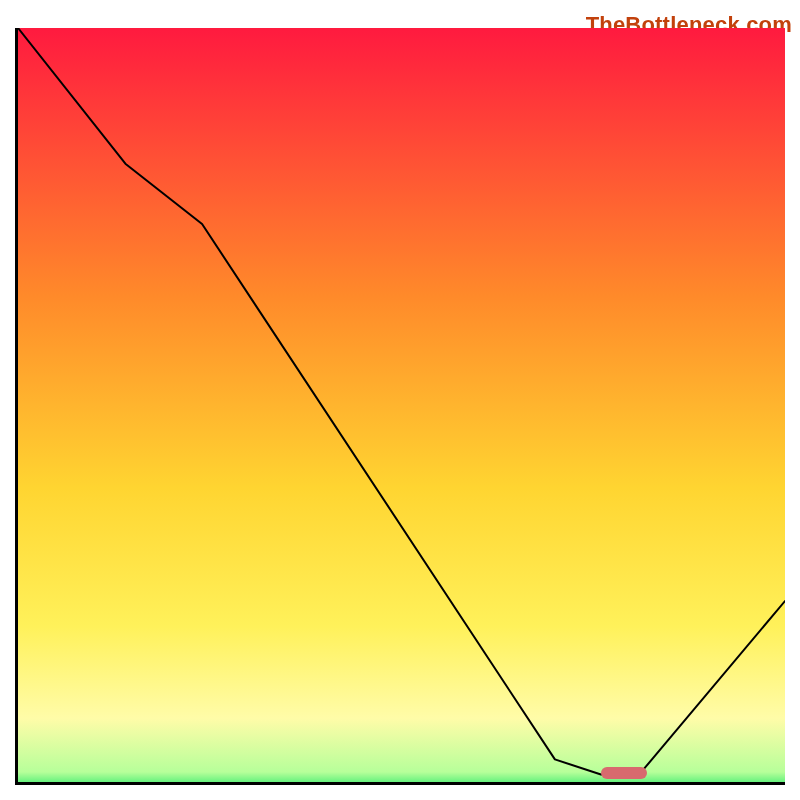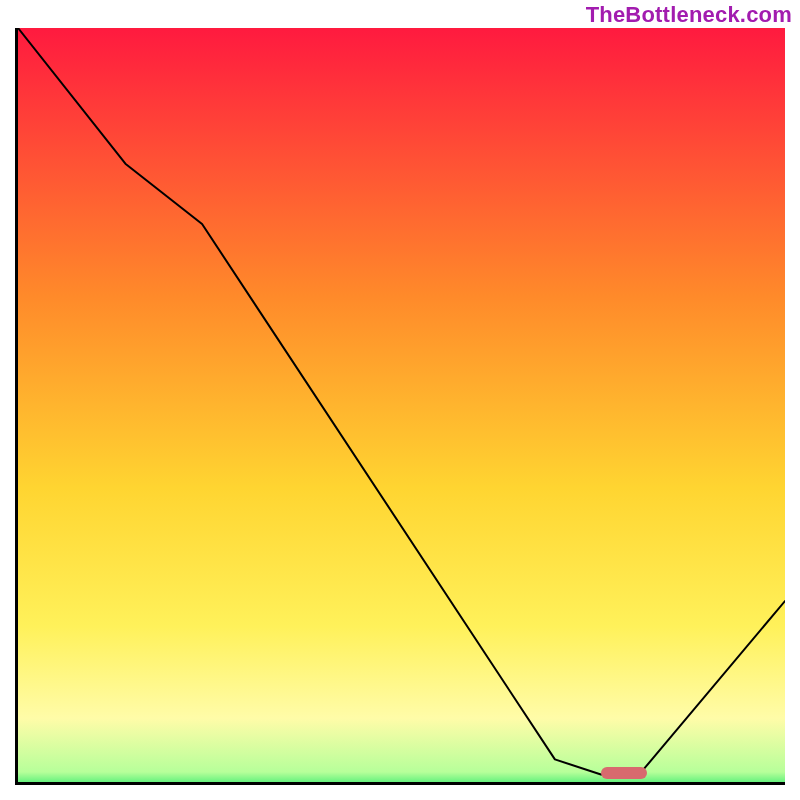--- a/index.html
+++ b/index.html
@@ -10,25 +10,25 @@
     background: #ffffff;
     font-family: Arial, Helvetica, sans-serif;
   }
   .wrap {
     position: relative;
     width: 800px;
     height: 800px;
   }
   .watermark {
     position: absolute;
-    top: 2px;
+    top: 12px;
     right: 8px;
     font-size: 22px;
     font-weight: 600;
-    color: #a21caf;
+    color: #c2410c;
     letter-spacing: 0.2px;
   }
   .plot {
     position: absolute;
     left: 15px;
     top: 28px;
     width: 770px;
     height: 757px;
     border-left: 3px solid #000;
     border-bottom: 3px solid #000;

